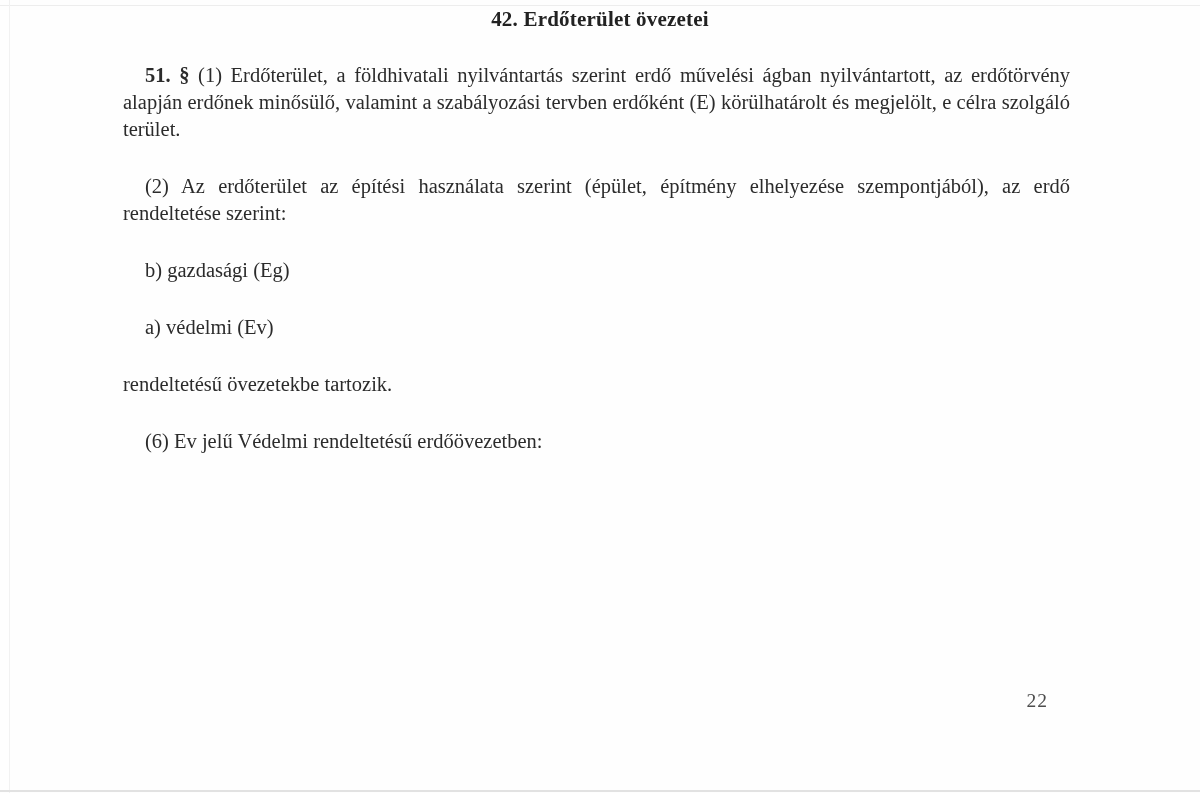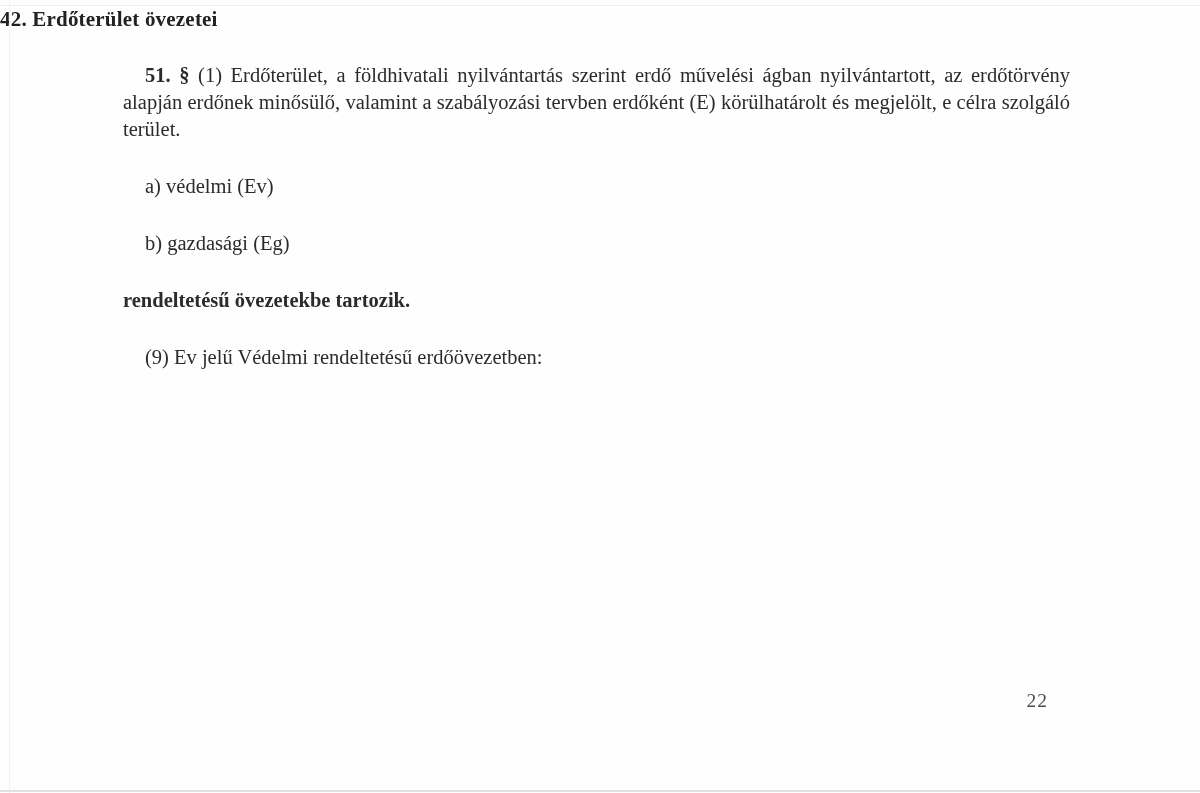--- a/index.html
+++ b/index.html
@@ -29,21 +29,21 @@
     position: absolute; top: 0; bottom: 0; left: 9px;
     width: 1px; background: #f1f1f1;
   }
   .edge-bottom {
     position: absolute; bottom: 1px; left: 0; right: 0;
     height: 2px; background: #e2e2e2;
   }
   .title {
     margin: 0;
     padding-top: 7px;
-    text-align: left;
+    text-align: center;
     font-size: 21px;
     font-weight: bold;
     color: #222222;
     letter-spacing: 0.2px;
   }
   .content {
     margin: 30px 123px 0 123px;
     width: 954px;
   }
   .para {
@@ -52,21 +52,20 @@
     line-height: 27px;
   }
   .justify {
     text-align: justify;
   }
   .indent {
     text-indent: 22px;
   }
   .noindent {
     text-indent: 0;
-    font-weight: bold;
   }
   .lead {
     font-weight: bold;
   }
   .pagenum {
     position: absolute;
     top: 690px;
     right: 152px;
     font-size: 19.5px;
     color: #4d4d4d;
@@ -81,29 +80,30 @@
   <div class="edge-top"></div>
   <div class="edge-left"></div>
   <div class="edge-bottom"></div>
 
   <h1 class="title">42. Erdőterület övezetei</h1>
 
   <div class="content">
 
     <p class="para justify indent"><span class="lead">51. §</span><span> (1) Erdőterület, a földhivatali nyilvántartás szerint erdő művelési ágban nyilvántartott, az erdőtörvény alapján erdőnek minősülő, valamint a szabályozási tervben erdőként (E) körülhatárolt és megjelölt, e célra szolgáló terület.</span></p>
 
+    <p class="para justify indent"><span>(2) Az erdőterület az építési használata szerint (épület, építmény elhelyezése szempontjából), az erdő rendeltetése szerint:</span></p>
+
+    <p class="para indent"><span>b) gazdasági (Eg)</span></p>
 
     <p class="para indent"><span>a) védelmi (Ev)</span></p>
-
-    <p class="para indent"><span>b) gazdasági (Eg)</span></p>
 
 
     <p class="para noindent"><span>rendeltetésű övezetekbe tartozik.</span></p>
 
 
-    <p class="para indent"><span>(9) Ev jelű Védelmi rendeltetésű erdőövezetben:</span></p>
+    <p class="para indent"><span>(6) Ev jelű Védelmi rendeltetésű erdőövezetben:</span></p>
 
 
   </div>
 
   <div class="pagenum">22</div>
 
 </div>
 
 </body></html>

